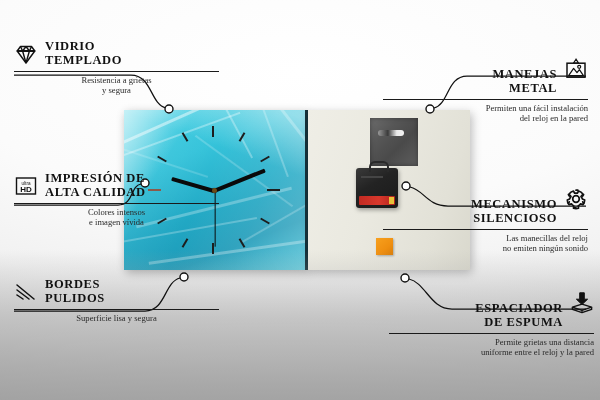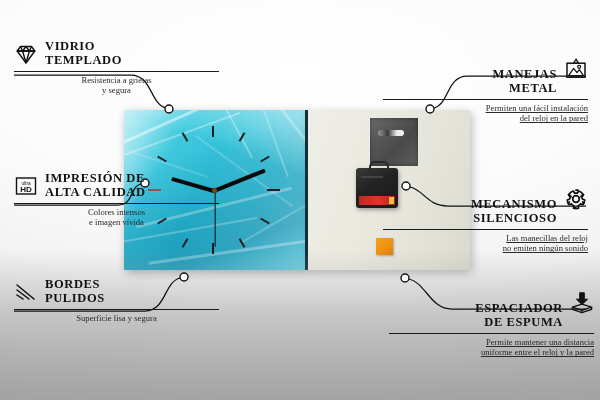--- a/index.html
+++ b/index.html
@@ -30,21 +30,21 @@
   .feat .rule{height:1px;background:#1a1a1a;margin:4px 0 3px 0;}
   .feat .desc{
     font-size:8.6px;line-height:10.4px;color:#2a2a2a;
     font-family:"Liberation Serif",serif;
   }
   .feat.left .row{justify-content:flex-start;}
   .feat.left .ttl{text-align:left;}
   .feat.left .desc{text-align:center;}
   .feat.right .row{justify-content:flex-end;}
   .feat.right .ttl{text-align:right;margin-top:26px;}
-  .feat.right .desc{text-align:right;text-decoration:underline;}
+  .feat.right .desc{text-align:right;}
   .ico{width:24px;height:24px;flex:0 0 24px;display:block;}
   .ico svg{display:block;width:24px;height:24px;}
 
   #f1{left:14px;top:40px;}
   #f2{left:14px;top:172px;}
   #f3{left:14px;top:278px;}
   #f4{right:12px;top:42px;}
   #f5{right:12px;top:172px;}
   #f6{right:6px;top:276px;}
 
@@ -319,18 +319,18 @@
         <svg viewBox="0 0 24 24">
           <path d="M9.7 1.8 L14.3 1.8 L14.3 8.2 L17.6 8.2 L12 13.6 L6.4 8.2 L9.7 8.2 Z" fill="#111" stroke="#111" stroke-width="1" stroke-linejoin="round"></path>
           <path d="M12 13.2 L21.6 16.2 L12 19.4 L2.4 16.2 Z" fill="none" stroke="#111" stroke-width="1.4" stroke-linejoin="round"></path>
           <path d="M2.4 16.2 L2.4 18.4 L12 21.6 L21.6 18.4 L21.6 16.2" fill="none" stroke="#111" stroke-width="1.4" stroke-linejoin="round"></path>
           <path d="M12 19.4 L12 21.6" fill="none" stroke="#111" stroke-width="1.2"></path>
         </svg>
       </span>
     </div>
     <div class="rule"></div>
     <div class="desc">
-      <span>Permite mantener una distancia</span><br>
+      <span>Permite grietas una distancia</span><br>
       <span>uniforme entre el reloj y la pared</span>
     </div>
   </div>
 
 </div>
 
 </body></html>

